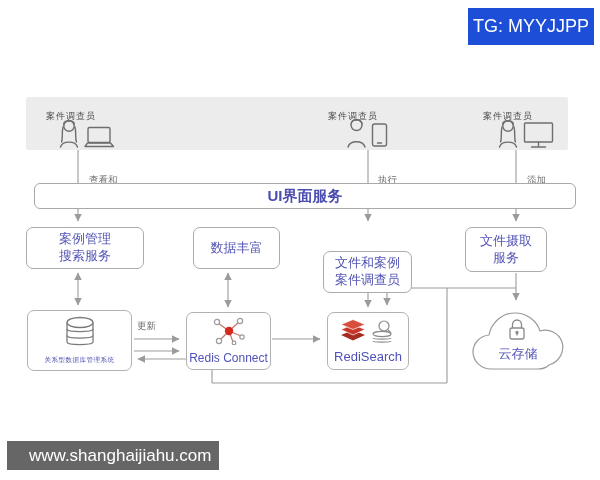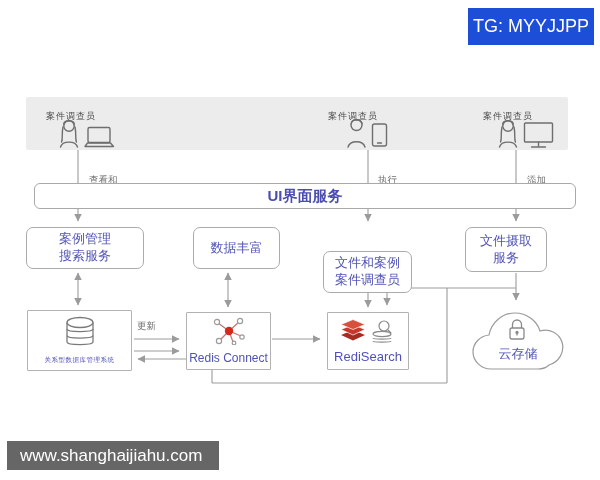--- a/index.html
+++ b/index.html
@@ -5,21 +5,21 @@
   html,body{margin:0;padding:0;background:#fff;}
   body{width:600px;height:480px;position:relative;overflow:hidden;
        font-family:"Liberation Sans", sans-serif;}
   .abs{position:absolute;}
   .serif{font-family:"DejaVu Serif", serif;}
 
   
   .tg-badge{left:468px;top:8px;width:126px;height:37px;background:#1d4ed8;color:#fff;
             display:flex;align-items:center;justify-content:center;font-size:18px;z-index:5;}
   .site-bar{left:7px;top:441px;width:212px;height:29px;background:#666667;color:#fff;
-            display:flex;align-items:center;padding-left:13px;font-size:17px;z-index:5;box-sizing:border-box;}
+            display:flex;align-items:center;padding-left:22px;font-size:17px;z-index:5;box-sizing:border-box;}
 
   
   .band{left:26px;top:97px;width:542px;height:53px;background:#ececec;z-index:0;border-radius:2px;}
   .actor{z-index:2;}
   .actor-label{position:absolute;font-size:9px;color:#4a4a4a;letter-spacing:1px;white-space:nowrap;margin-top:6px;}
   .actor-icons{position:absolute;display:flex;align-items:flex-end;gap:4px;}
   .outline-icon{stroke:#6e6e6e;stroke-width:1.4;fill:none;stroke-linecap:round;stroke-linejoin:round;}
 
   
   .action-label{font-size:9.5px;color:#6f6f6f;line-height:1.4;z-index:2;white-space:pre-line;}
@@ -28,21 +28,21 @@
   .ui-bar{left:26px;top:183px;width:542px;height:26px;background:#fff;border:1px solid #a9a9a9;
           border-radius:6px;display:flex;align-items:center;justify-content:center;
           font-size:15px;font-weight:600;color:#4b4db0;z-index:2;box-sizing:border-box;margin-left:8px;}
 
   
   .svc{background:#fff;border:1px solid #ababab;border-radius:7px;display:flex;flex-direction:column;
        align-items:center;justify-content:center;font-size:13px;font-weight:500;color:#5355b5;
        line-height:1.3;z-index:2;box-sizing:border-box;text-align:center;}
 
   
-  .node{background:#fff;border:1px solid #b2b2b2;border-radius:1px;display:flex;flex-direction:column;
+  .node{background:#fff;border:1px solid #b2b2b2;border-radius:7px;display:flex;flex-direction:column;
         align-items:center;justify-content:center;z-index:2;box-sizing:border-box;}
   .node-label{color:#4f51b8;font-weight:500;}
   .tiny-label{font-size:6.5px;color:#5355b5;margin-top:2px;letter-spacing:0.5px;}
 
   .cloud-label{left:487px;top:345px;width:62px;text-align:center;font-size:13px;font-weight:400;
                color:#5355b5;z-index:3;}
   .upd-label{left:137px;top:320px;font-size:9.5px;color:#6f6f6f;z-index:2;}
 
   svg.flow{position:absolute;left:0;top:0;z-index:1;}
 </style>

